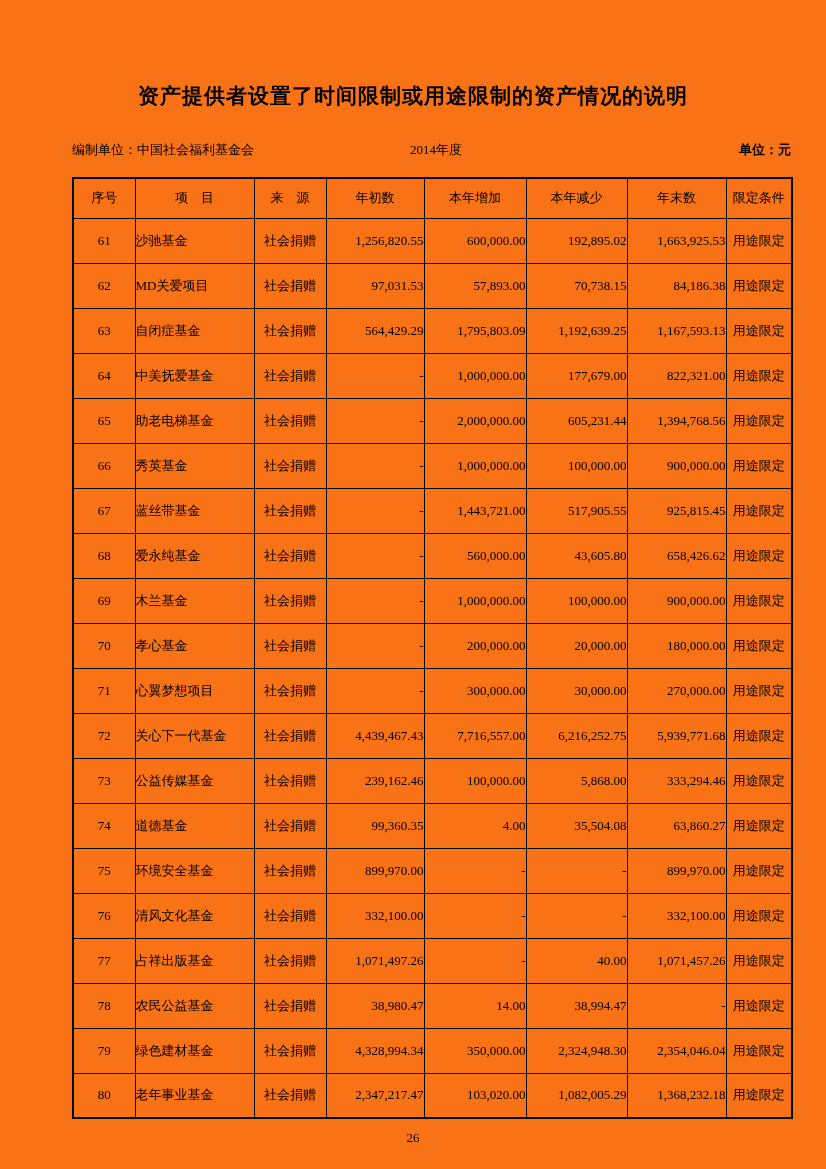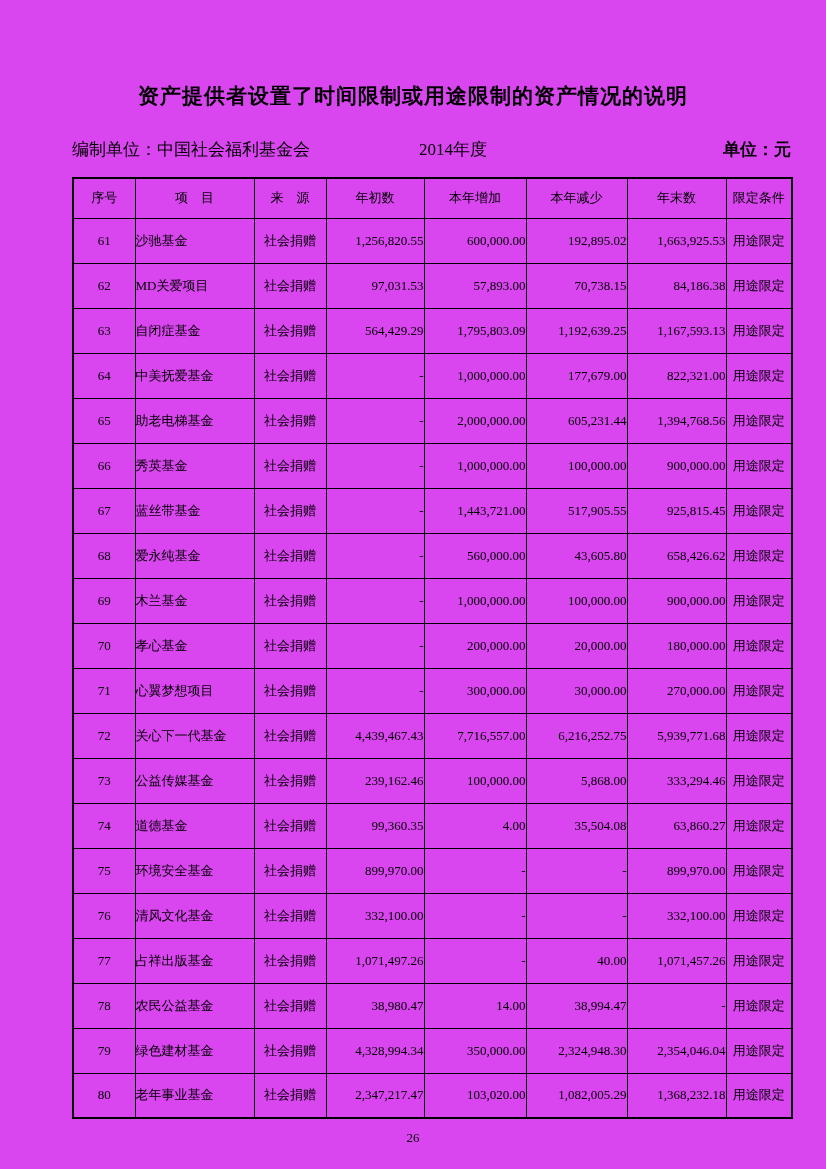--- a/index.html
+++ b/index.html
@@ -12,53 +12,53 @@
     height: 1169px;
     position: relative;
     font-family: "Liberation Serif", "DejaVu Serif", serif;
     color: #000000;
   }
   .page {
     position: absolute;
     inset: 0;
     width: 826px;
     height: 1169px;
-    background: #d946ef;
+    background: #f97316;
     overflow: hidden;
   }
   .title {
     position: absolute;
     top: 82px;
     left: 0;
     width: 100%;
     margin: 0;
     text-align: center;
     font-family: "Liberation Sans", "DejaVu Sans", sans-serif;
     font-weight: 700;
     font-size: 21px;
     letter-spacing: 1px;
   }
   .meta-row {
     position: absolute;
     top: 141px;
     left: 72px;
     width: 719px;
     height: 18px;
-    font-size: 17px;
+    font-size: 13px;
     line-height: 18px;
   }
   .meta-left {
     position: absolute;
     left: 0;
     top: 0;
     white-space: nowrap;
   }
   .meta-center {
     position: absolute;
-    left: 381px;
+    left: 364px;
     top: 0;
     transform: translateX(-50%);
     white-space: nowrap;
   }
   .meta-right {
     position: absolute;
     right: 0;
     top: 0;
     white-space: nowrap;
     font-weight: bold;

